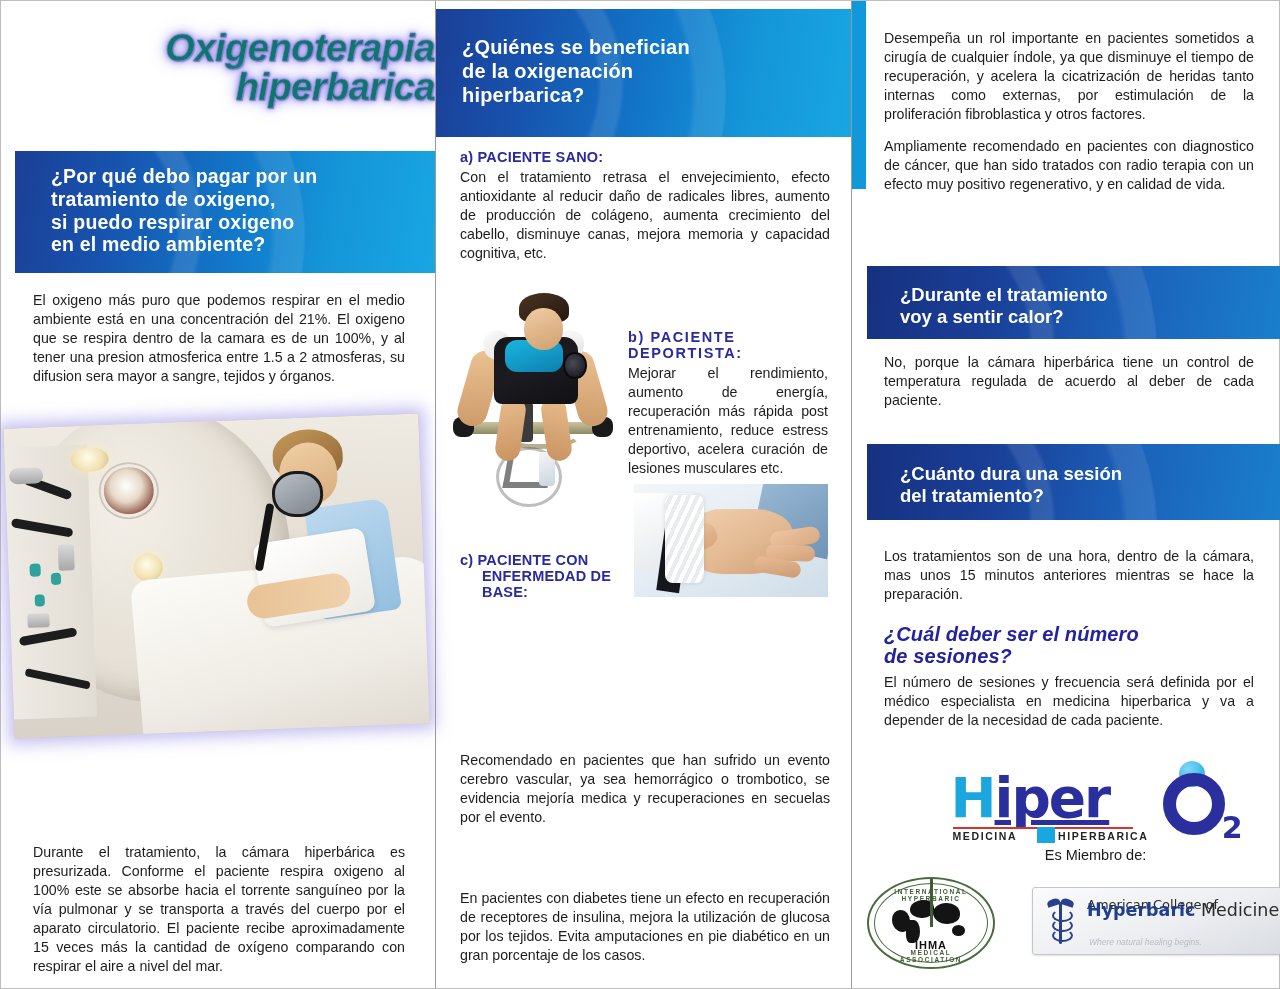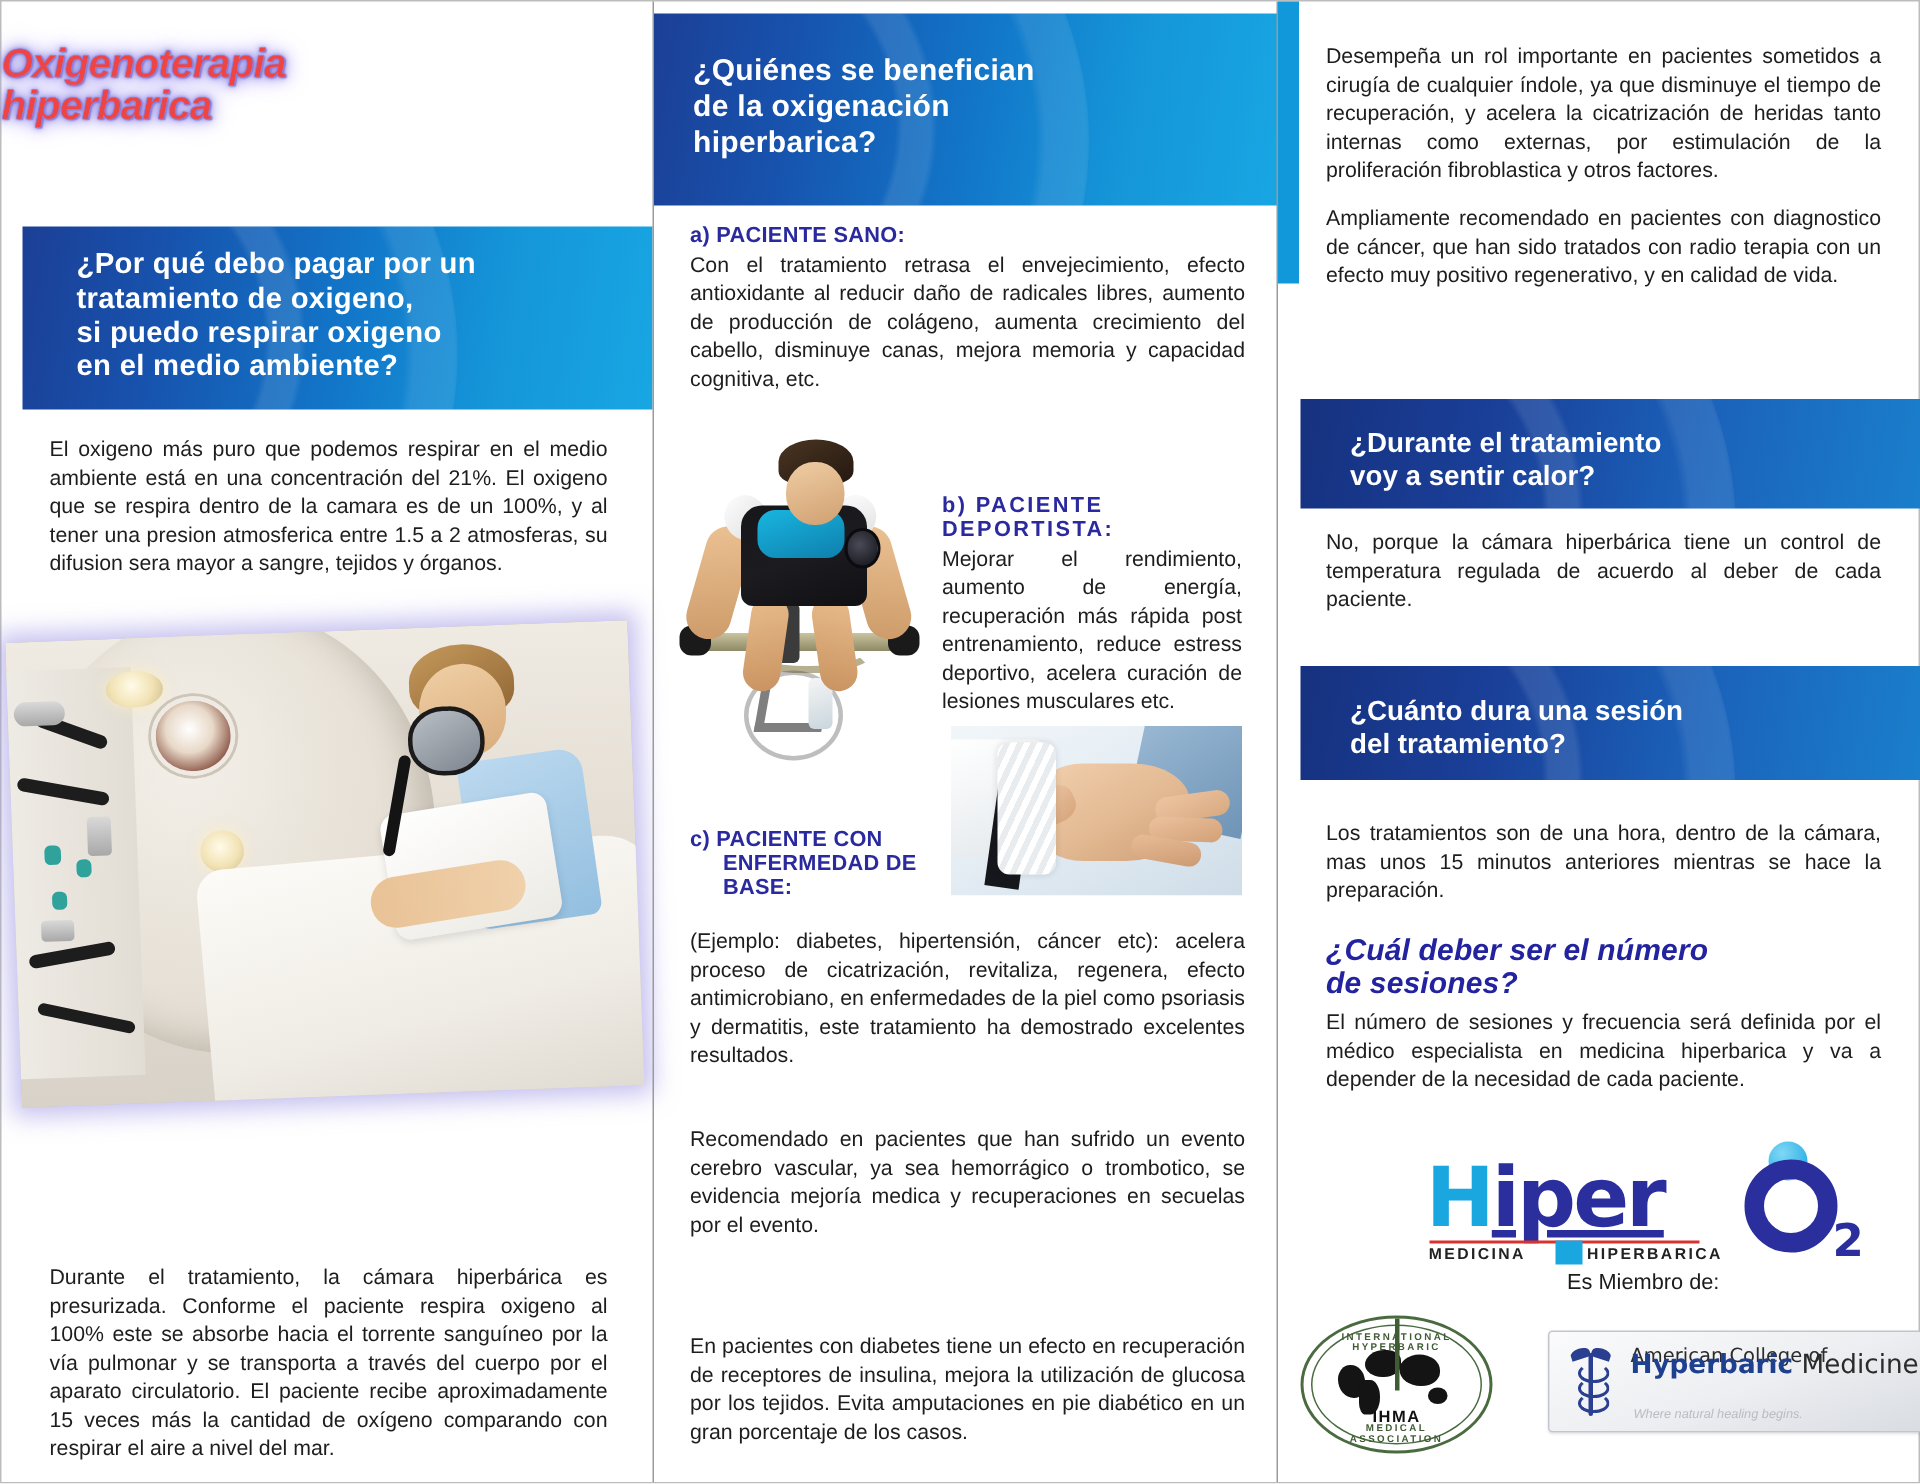--- a/index.html
+++ b/index.html
@@ -13,25 +13,25 @@
 
   
   .col{position:absolute;top:0;bottom:0;box-sizing:border-box;}
   .col-left{left:0;width:434px;}
   .col-mid{left:434px;width:416px;border-left:1px solid #9a9a9a;padding-left:41px;}
   .col-right{left:850px;width:488px;border-left:1px solid #9a9a9a;}
 
   
   .brand-title{
     position:absolute;left:0;right:0;top:28px;
-    text-align:left;
+    text-align:right;
     font-weight:bold;font-style:italic;
-    font-size:27px;line-height:1.02;
+    font-size:38px;line-height:1.02;
     letter-spacing:-0.5px;
-    color:#ef4444;
+    color:#0f766e;
     text-shadow:
        0 0 2px #7f7ad6,
        0 0 5px #8e86e0,
        0 0 10px #9b92e8,
        0 0 18px #b2a9ef,
        1px 1px 1px #6f68c8;
     -webkit-text-stroke:0.4px #8d85df;
   }
   .brand-title .ln{display:block;}
 
@@ -401,21 +401,20 @@
       </div>
     </div>
 
     <div class="mid-c">
       <div class="kicker">
         <span class="ln">c) PACIENTE CON</span>
         <span class="ln ind">ENFERMEDAD DE BASE:</span>
       </div>
     </div>
 
-    <div class="mid-c2 body-text">(Ejemplo: diabetes, hipertensión, cáncer etc): acelera proceso de cicatrización, revitaliza, regenera, efecto antimicrobiano, en enfermedades de la piel como psoriasis y dermatitis, este tratamiento ha demostrado excelentes resultados.</div>
 
     <div class="mid-d body-text">Recomendado en pacientes que han sufrido un evento cerebro vascular, ya sea hemorrágico o trombotico, se evidencia  mejoría medica y recuperaciones en secuelas por el evento.</div>
 
     <div class="mid-e body-text">En pacientes con diabetes tiene un efecto en recuperación de receptores de insulina, mejora la utilización de glucosa por los tejidos. Evita amputaciones en pie diabético en un gran porcentaje  de los casos.</div>
   </div>
 
   <div class="col col-right">
 
     <div class="accent-bar" style="top:0;height:188px;"></div>
 

